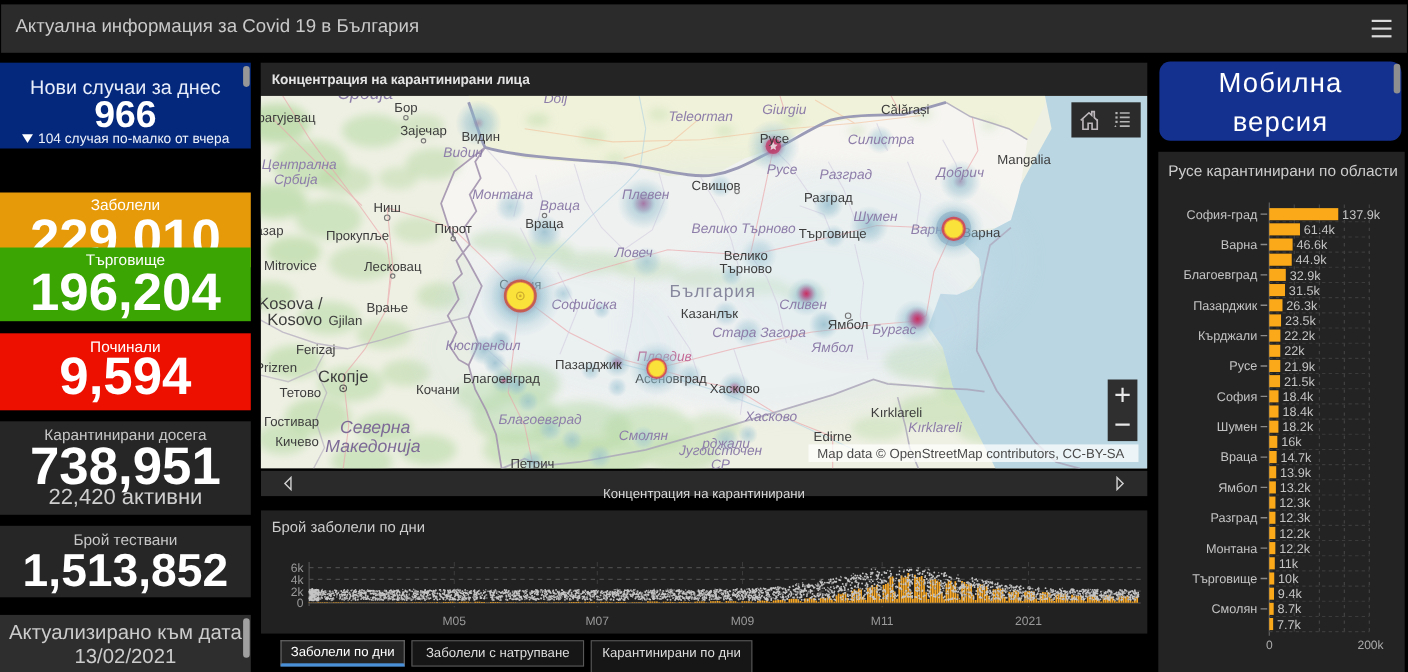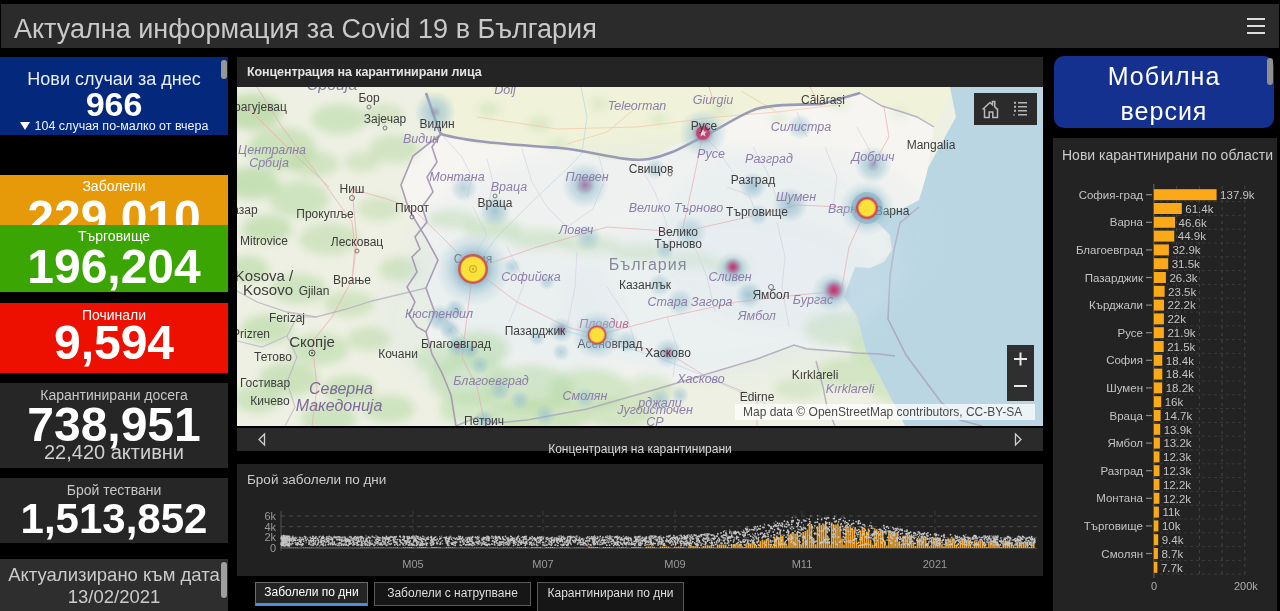--- a/index.html
+++ b/index.html
@@ -11,21 +11,21 @@
 svg{display:block}
 .rv{font:11.5px "Liberation Sans";fill:#c3c3c3}
 .rn{font:11.5px "Liberation Sans";fill:#c3c3c3;text-anchor:end}
 .rg{stroke:#3b3b3b;stroke-width:1;stroke-dasharray:3 3;fill:none}
 .cty{font:12px "Liberation Sans";fill:#3d3d3d;text-anchor:middle}
 .reg{font:italic 12.5px "Liberation Sans";fill:#8d7da9;text-anchor:middle}
 </style></head>
 <body>
 
 <div class="abs" style="left:1px;top:4px;width:1278px;height:44px;background:#2b2b2b;">
-  <div class="abs" style="left:13px;top:10px;font-size:27px;color:#c9c9c9;">Актуална информация за Covid 19 в България</div>
+  <div class="abs" style="left:13px;top:10px;font-size:17px;color:#c9c9c9;">Актуална информация за Covid 19 в България</div>
   <div class="abs" style="right:14px;top:14px;width:18px;height:18px;">
     <div style="height:2.4px;background:#dcdcdc;margin-bottom:4.6px"></div>
     <div style="height:2.4px;background:#dcdcdc;margin-bottom:4.6px"></div>
     <div style="height:2.4px;background:#dcdcdc"></div>
   </div>
 </div>
 
 <div class="card" style="top:57px;height:78px;background:#04287c;">
   <div class="cl" style="top:12px;font-size:18px;font-weight:400;color:#e9eefb">Нови случаи за днес</div>
   <div class="cl" style="top:30px;font-size:34px;line-height:34px">966</div>
@@ -486,21 +486,21 @@
 <div class="abs" style="left:255px;top:582px;width:113px;height:24px;background:#242424;border:1px solid #6b6b6b;border-bottom:3px solid #4a90d9;color:#fff;font-size:12px;text-align:center;line-height:19px">Заболели по дни</div>
 <div class="abs" style="left:374px;top:582px;width:157px;height:24px;background:#161616;border:1px solid #585858;color:#dedede;font-size:12px;text-align:center;line-height:21px">Заболели с натрупване</div>
 <div class="abs" style="left:537px;top:582px;width:147px;height:37px;background:#161616;border:1px solid #585858;color:#dedede;font-size:12px;text-align:center;line-height:21px">Карантинирани по дни</div>
 
 <div class="abs" style="left:1054px;top:56px;width:220px;height:72px;background:#14318f;color:#fff;text-align:center;border-radius:10px;">
   <div class="abs" style="width:100%;top:6px;font-size:25px;letter-spacing:1px">Мобилна</div>
   <div class="abs" style="width:100%;top:41px;font-size:25px;letter-spacing:1px">версия</div>
   <div class="sb" style="top:2px;height:27px;background:#8f8f8f"></div>
 </div>
 <div class="abs" style="left:1053px;top:138px;width:224px;height:473px;background:#232323;">
-  <div class="abs" style="left:9px;top:9px;font-size:14px;color:#cccccc;white-space:nowrap">Нови карантинирани по области</div>
+  <div class="abs" style="left:9px;top:9px;font-size:14px;color:#cccccc;white-space:nowrap">Русе карантинирани по области</div>
   <svg width="224" height="473" viewBox="0 0 224 473">
     <g stroke="#454545" stroke-width="1" stroke-dasharray="3 4" fill="none">
       <path d="M123.6 48V438"></path>
         <path d="M146.4 48V438"></path>
         <path d="M169.1 48V438"></path>
         <path d="M191.8 48V438"></path>
     </g>
     <path d="M100.9 46V440" stroke="#666" stroke-width="1" fill="none"></path>
     <rect x="100.9" y="51.2" width="62.7" height="11" fill="#fba919"></rect>
       <text x="167.1" y="60.9" class="rv">137.9k</text>

